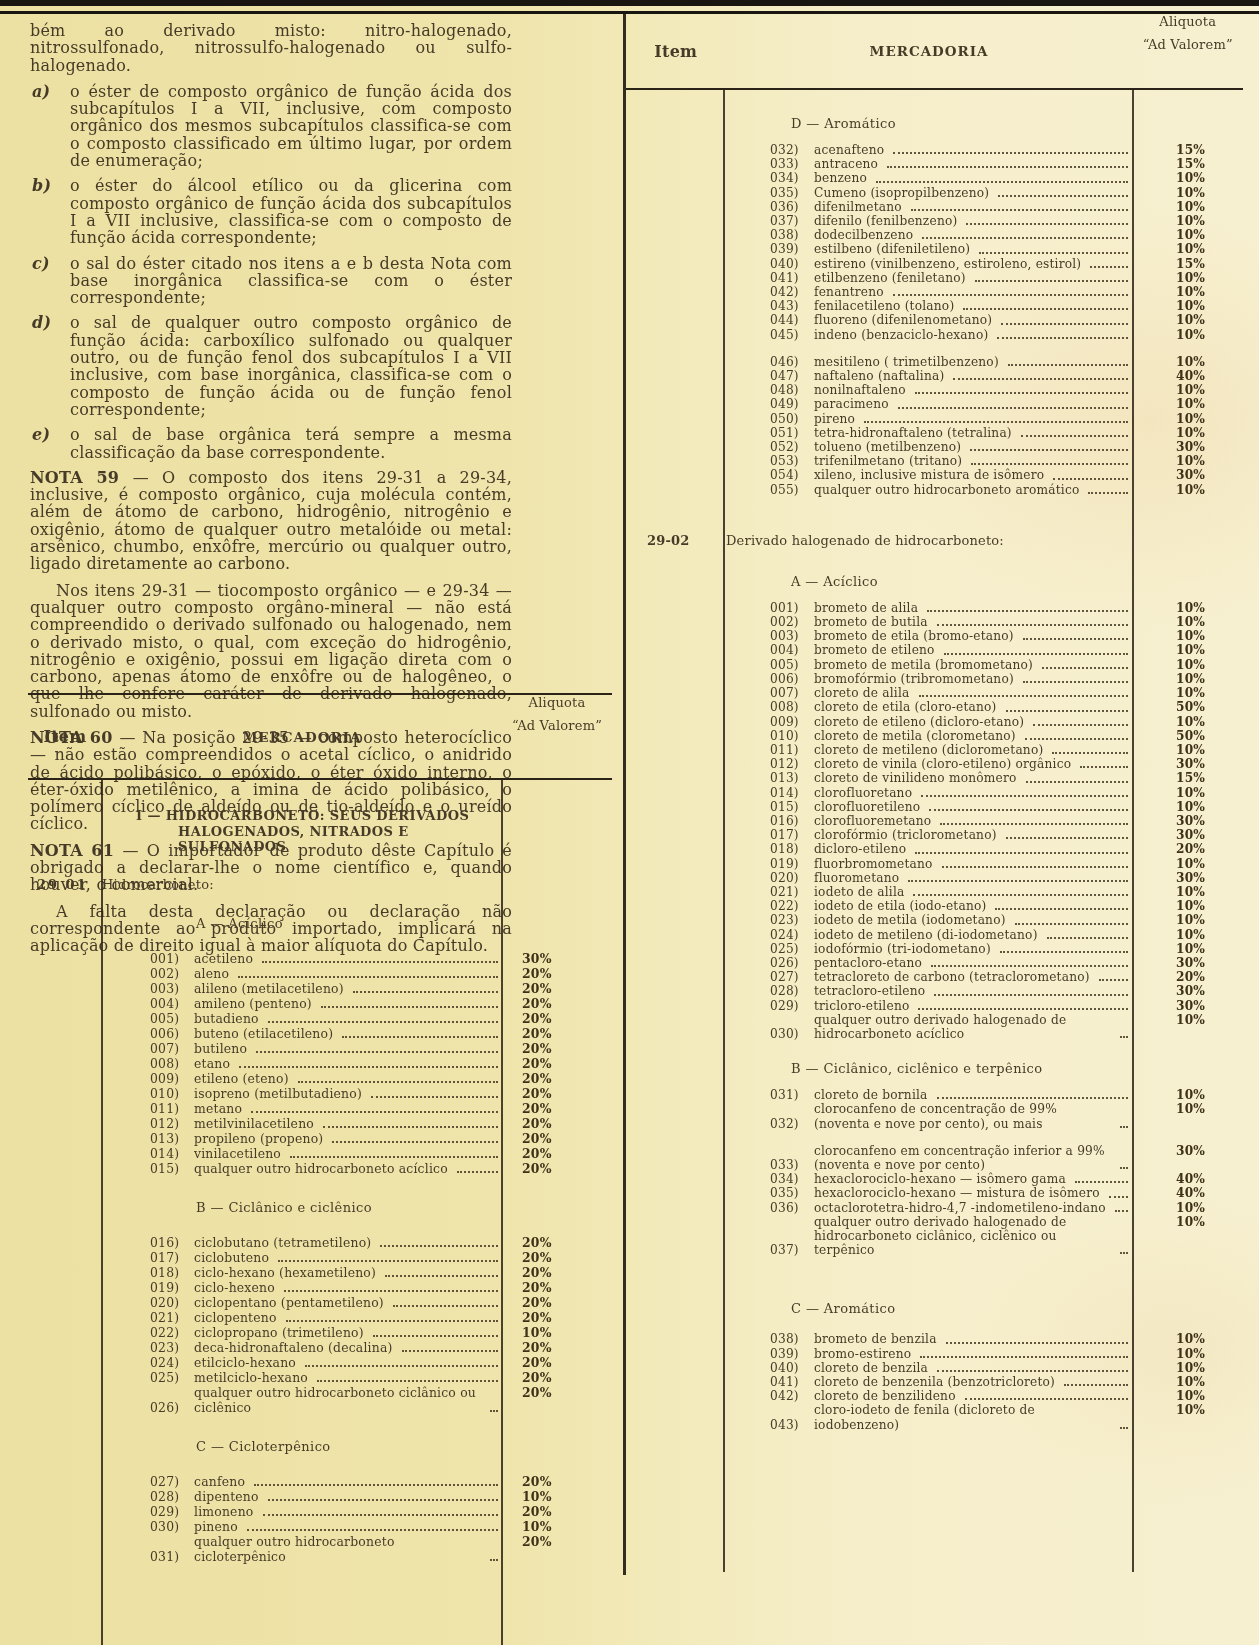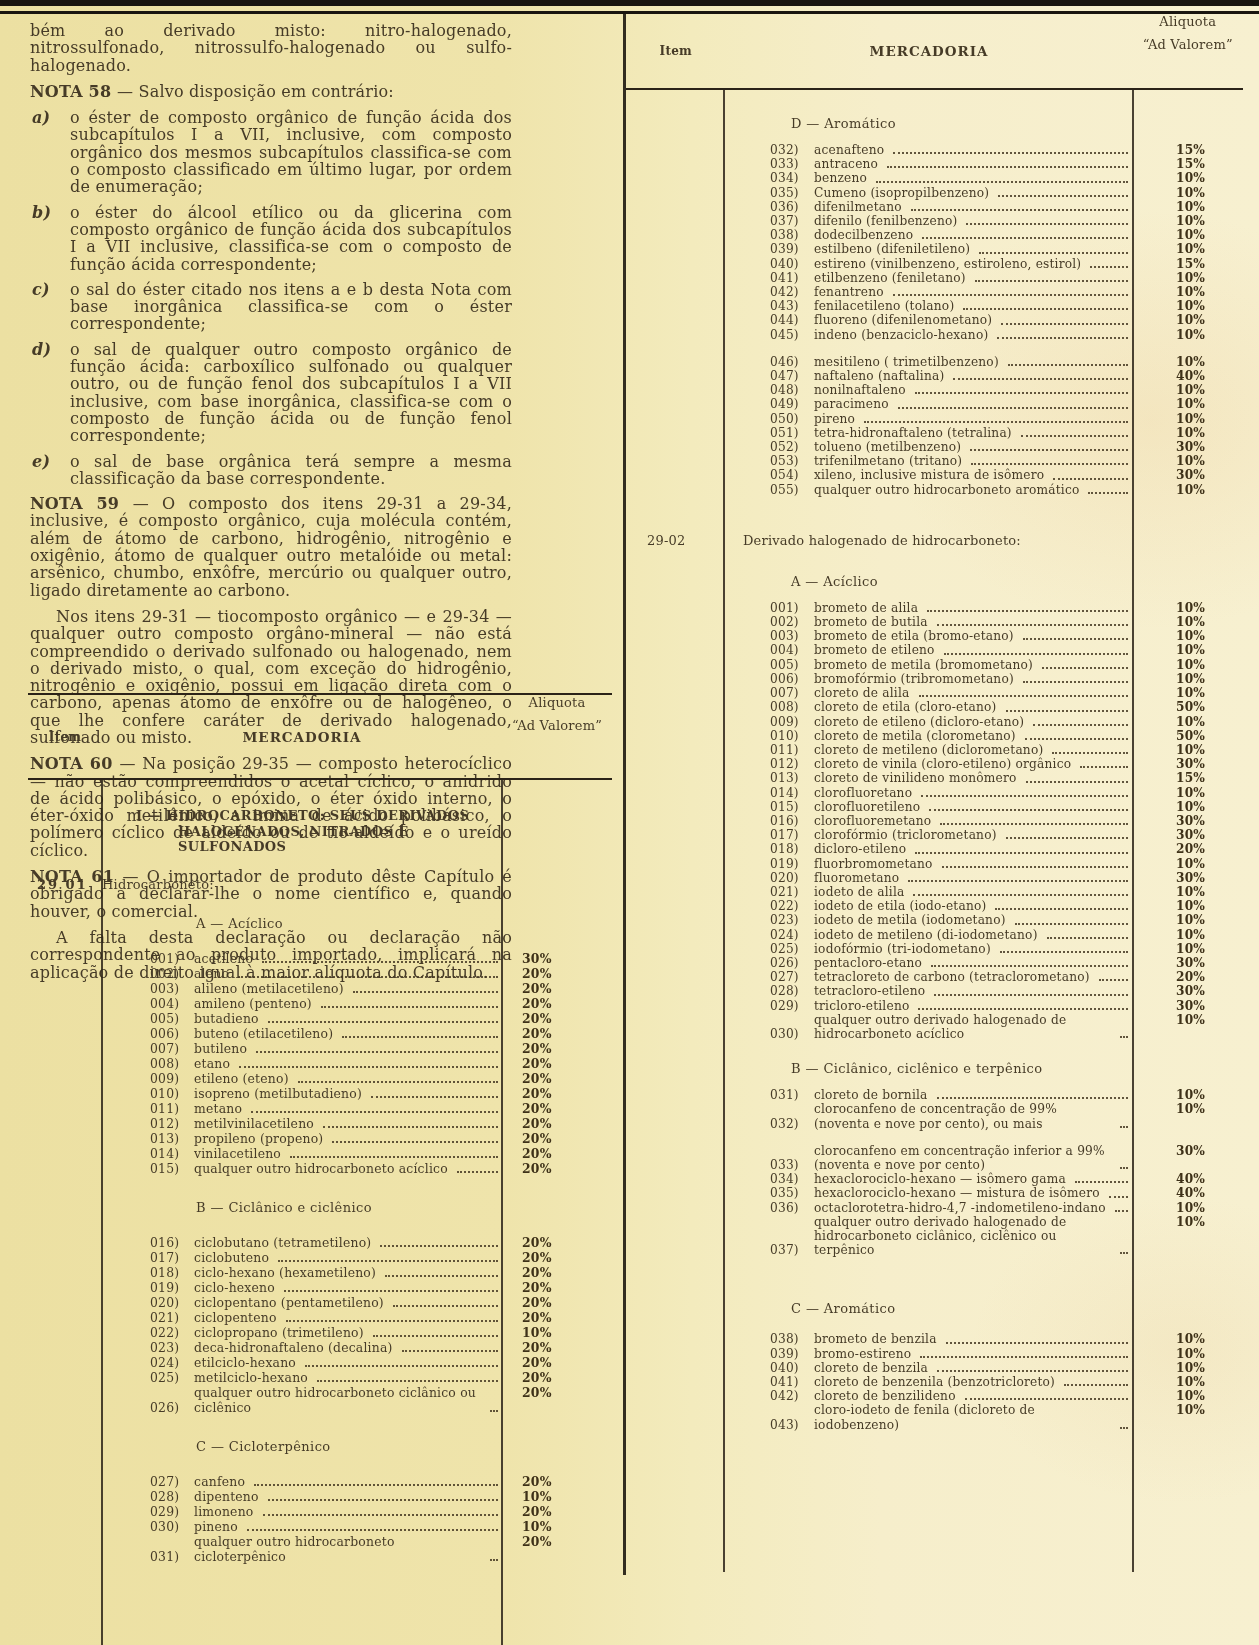--- a/index.html
+++ b/index.html
@@ -21,21 +21,21 @@
   .nlabel{font-weight:bold;}
   .note-item{display:flex;margin:0 0 8px 0;}
   .note-item .tag{width:40px;flex:0 0 40px;font-style:italic;font-weight:bold;padding-left:2px;}
   .note-item .ntext{flex:1;text-align:justify;}
   .p-indent{text-indent:26px;}
 
   
   .thead{display:flex;border-top:2px solid #2b2318;border-bottom:2px solid #2b2318;}
   .thead .h-item,.thead .h-merc{display:flex;align-items:center;justify-content:center;}
   .thead .h-aliq{display:flex;flex-direction:column;align-items:center;justify-content:flex-start;gap:8px;}
-  .h-item{font-size:12px;font-weight:bold;text-align:right;}
+  .h-item{font-size:16px;font-weight:bold;text-align:right;}
   .h-merc{font-size:13.5px;font-weight:bold;letter-spacing:1px;}
   .h-aliq{font-size:13px;}
   .vline{position:absolute;top:0;bottom:0;width:2px;background:rgba(43,35,24,.85);}
   .t-body{position:relative;}
   .t-heading{font-weight:bold;font-size:13px;line-height:15.5px;letter-spacing:.4px;}
   .t-coderow{display:flex;font-size:13px;}
   .t-coderow .code{font-weight:bold;}
   .t-sub{font-size:13px;letter-spacing:.4px;}
   .t-row{display:flex;font-size:12.4px;line-height:15px;}
   .t-row .c-merc{display:flex;align-items:flex-end;}
@@ -68,36 +68,35 @@
   .right-table .thead{height:76px;border-top:none;}
   .right-table .h-item{width:100px;}
   .right-table .h-merc{width:409px;}
   .right-table .h-aliq{width:111px;}
   .right-table .vl-1{left:97px;}
   .right-table .vl-2{left:506px;}
   .right-table .t-body{height:1482px;overflow:hidden;}
   .right-table .t-row{font-size:12.2px;line-height:14.2px;}
   .right-table .t-sub{margin:26px 0 12px 165px;}
   .right-table .t-coderow{margin:36px 0 8px 0;}
-  .right-table .t-coderow .code{width:117px;padding-left:21px;font-weight:normal;}
+  .right-table .t-coderow .code{width:100px;padding-left:21px;font-weight:bold;}
   .right-table .t-row .c-item{flex:0 0 100px;}
   .right-table .t-row .c-merc{width:409px;padding-left:44px;}
   .right-table .t-row .c-aliq{flex:0 0 111px;padding-left:44px;}
   .right-table .sub-b{margin-top:20px;}
   .right-table .sub-c{margin-top:44px;margin-bottom:16px;}
 </style>
 </head>
 <body>
 
 <div class="page">
   <div class="top-border"></div>
 
   <div class="notes" id="notes">
       <p>bém ao derivado misto: nitro-halogenado, nitrossulfonado, nitrossulfo-halogenado ou sulfo-halogenado.</p>
-      <p><span class="nlabel">NOTA 58 </span>— Salvo disposição em contrário:</p>
       <div class="note-item">
         <span class="tag">a)</span>
         <span class="ntext">o éster de composto orgânico de função ácida dos subcapítulos I a VII, inclusive, com composto orgânico dos mesmos subcapítulos classifica-se com o composto classificado em último lugar, por ordem de enumeração;</span>
       </div>
       <div class="note-item">
         <span class="tag">b)</span>
         <span class="ntext">o éster do álcool etílico ou da glicerina com composto orgânico de função ácida dos subcapítulos I a VII inclusive, classifica-se com o composto de função ácida correspondente;</span>
       </div>
       <div class="note-item">
         <span class="tag">c)</span>

